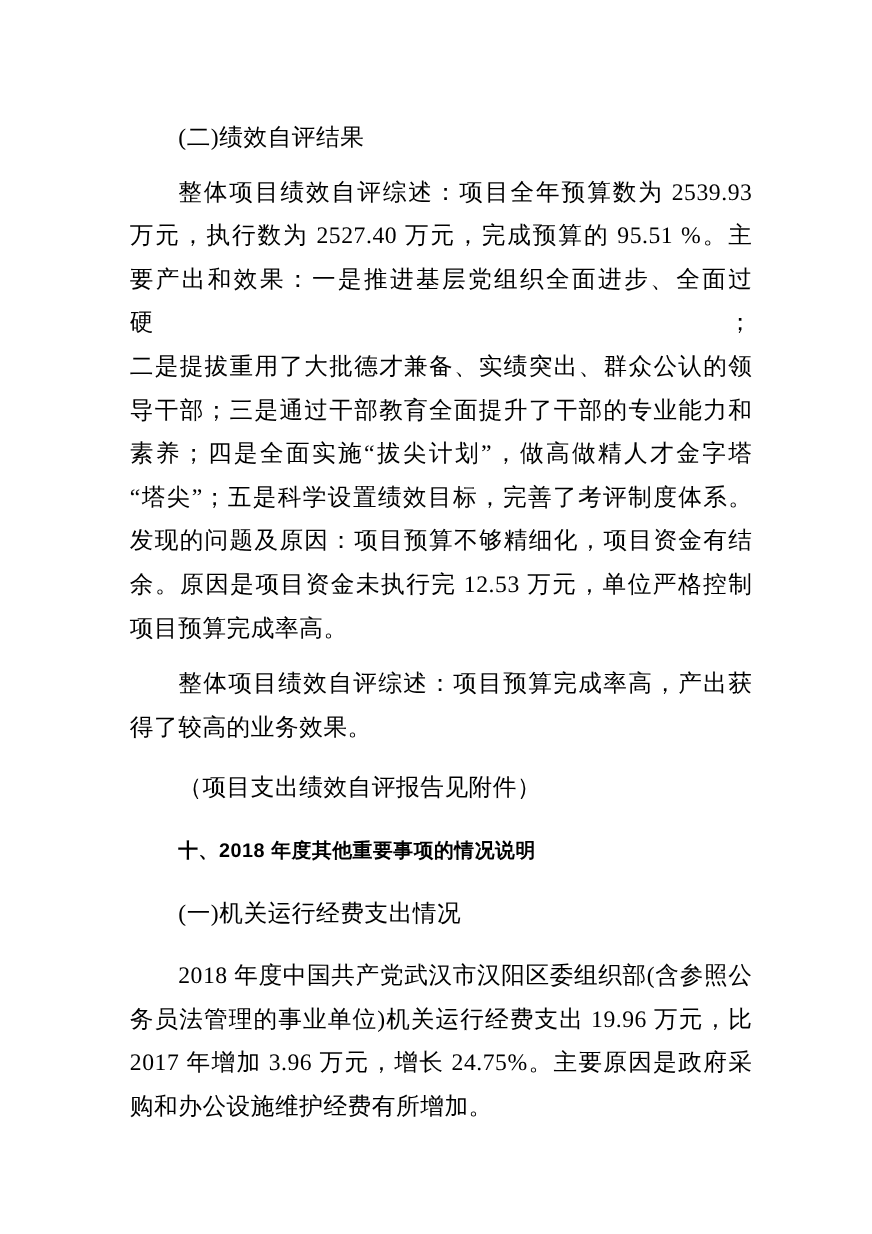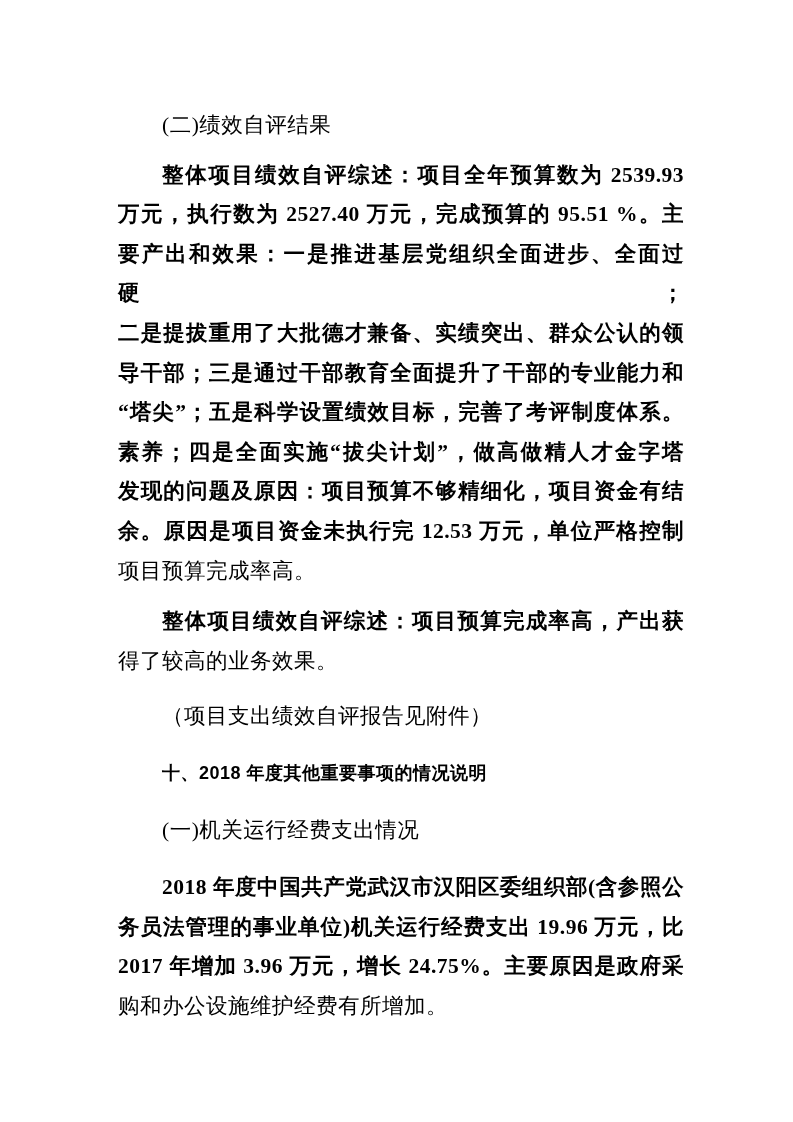--- a/index.html
+++ b/index.html
@@ -26,21 +26,20 @@
     }
     .line {
       text-align: justify;
       text-justify: inter-character;
       letter-spacing: 0.5px;
       white-space: normal;
     }
     
     .line.stretch {
       text-align-last: justify;
-      font-weight: bold;
       -moz-text-align-last: justify;
     }
     
     .line.plain {
       text-align: left;
       text-align-last: left;
     }
     
     .line.ind {
       text-indent: 44px;
@@ -66,22 +65,22 @@
     <div class="block-sub-heading">
       <div class="line plain ind">(二)绩效自评结果</div>
     </div>
 
     <div class="block-para-overview">
       <div class="line stretch ind">整体项目绩效自评综述：项目全年预算数为 2539.93</div>
       <div class="line stretch">万元，执行数为 2527.40 万元，完成预算的 95.51 %。主</div>
       <div class="line stretch">要产出和效果：一是推进基层党组织全面进步、全面过硬；</div>
       <div class="line stretch">二是提拔重用了大批德才兼备、实绩突出、群众公认的领</div>
       <div class="line stretch">导干部；三是通过干部教育全面提升了干部的专业能力和</div>
+      <div class="line stretch">素养；四是全面实施“拔尖计划”，做高做精人才金字塔</div>
       <div class="line stretch">“塔尖”；五是科学设置绩效目标，完善了考评制度体系。</div>
-      <div class="line stretch">素养；四是全面实施“拔尖计划”，做高做精人才金字塔</div>
       <div class="line stretch">发现的问题及原因：项目预算不够精细化，项目资金有结</div>
       <div class="line stretch">余。原因是项目资金未执行完 12.53 万元，单位严格控制</div>
       <div class="line plain">项目预算完成率高。</div>
     </div>
 
     <div class="block-para-summary">
       <div class="line stretch ind">整体项目绩效自评综述：项目预算完成率高，产出获</div>
       <div class="line plain">得了较高的业务效果。</div>
     </div>
 

